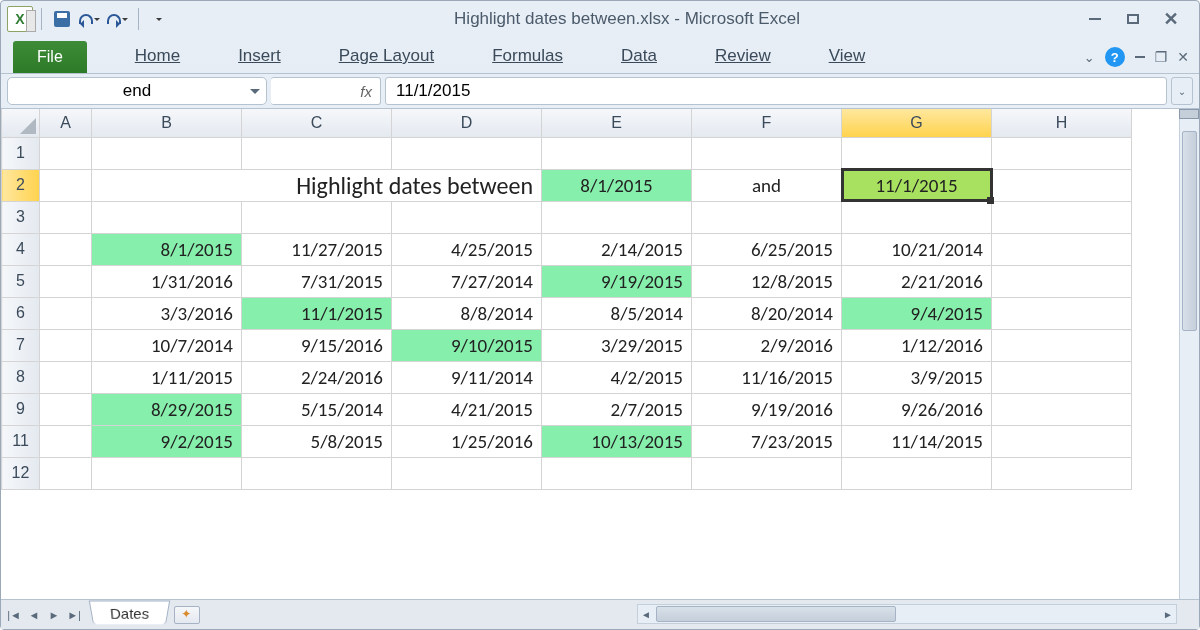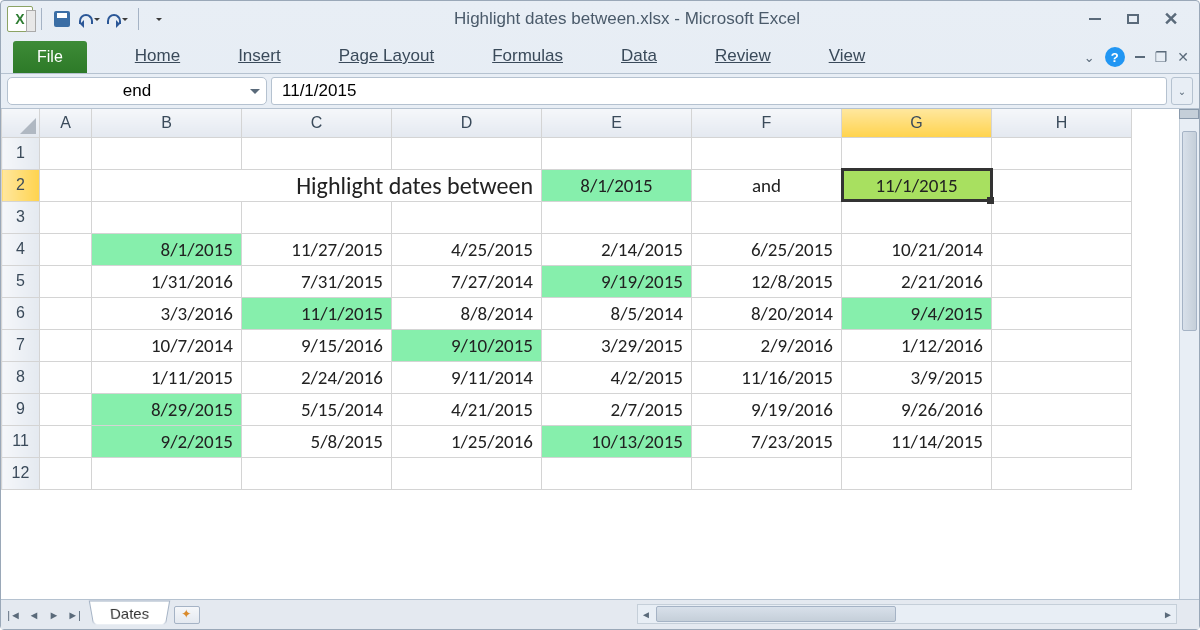--- a/index.html
+++ b/index.html
@@ -123,20 +123,23 @@
       <span class="mdi-btn">❐</span>
       <span class="mdi-btn">✕</span>
     </div>
   </div>
 
   <div class="formula-row">
     <div class="name-box">
       <span>end</span>
       <div class="dd"></div>
     </div>
+    <div class="fx-btns">
+      <span class="fx-label">fx</span>
+    </div>
     <div class="formula-input">
       <span>11/1/2015</span>
     </div>
     <div class="fexp">
         <span style="font-size:10px;color:#5a6a7a">⌄</span>
       </div>
   </div>
 
   <div class="grid-area">
     <div class="grid-clip">

